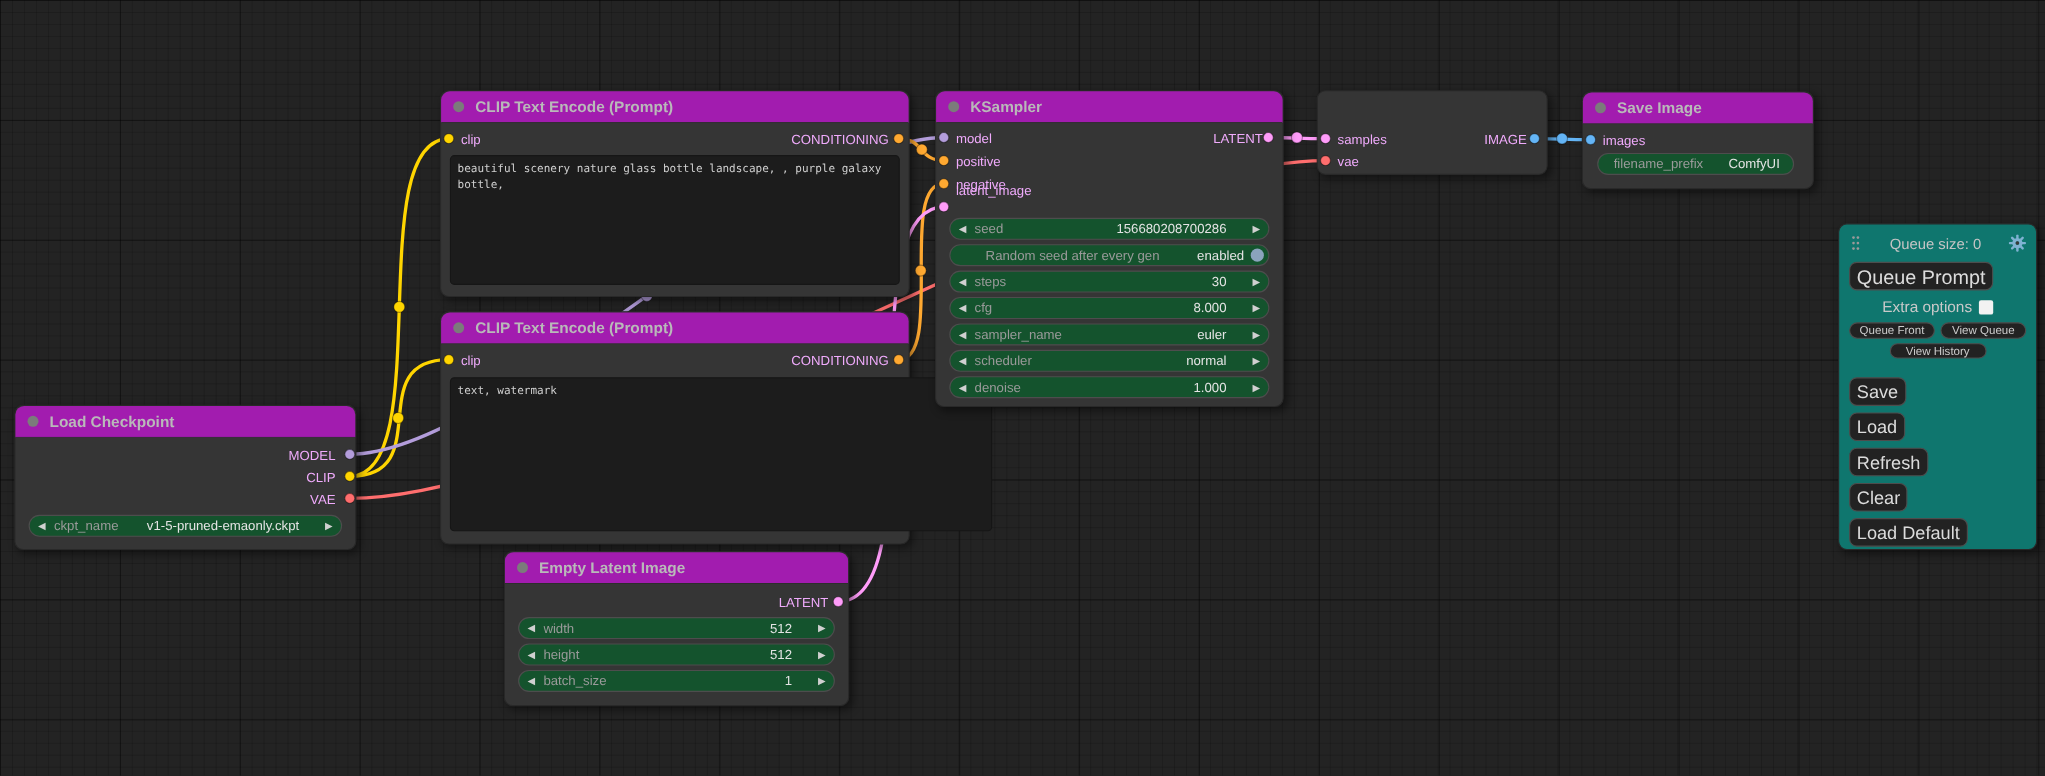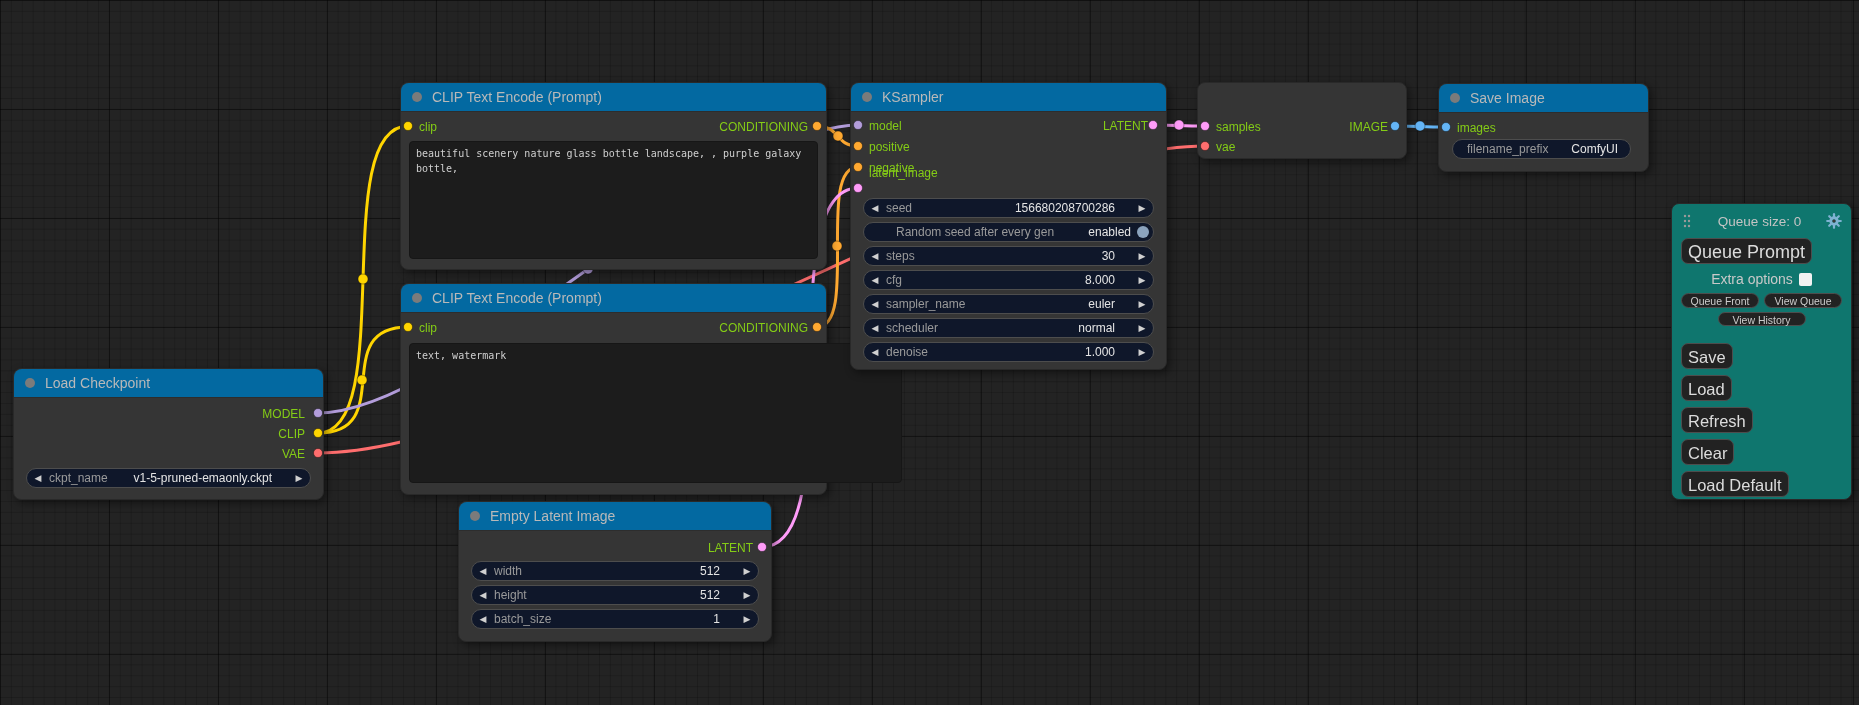--- a/index.html
+++ b/index.html
@@ -16,31 +16,31 @@
   }
   .wires{position:absolute;left:0;top:0;z-index:1;pointer-events:none;}
   .portlayer{position:absolute;left:0;top:0;z-index:3;pointer-events:none;}
 
   .node{
     position:absolute;z-index:2;background:#353535;border:1px solid #292929;
     border-radius:8px;box-shadow:3px 3px 8px rgba(0,0,0,.45);
     color:#bdbdbd;font-size:12px;
   }
   .node-title{
-    height:28px;background:#0369a1;border-radius:8px 8px 0 0;
+    height:28px;background:#a21caf;border-radius:8px 8px 0 0;
     border-bottom:1px solid #2d2d2d;display:flex;align-items:center;
-    gap:10px;padding:0 11px;color:#b9b9b9;font-size:14px;white-space:nowrap;
+    gap:10px;padding:0 11px;color:#b9b9b9;font-size:14px;white-space:nowrap;font-weight:bold;
   }
   .collapse-dot{width:10px;height:10px;border-radius:50%;background:#7b7b7b;flex:none;}
-  .port-label{position:absolute;transform:translateY(-50%);color:#84cc16;font-size:12px;white-space:nowrap;}
+  .port-label{position:absolute;transform:translateY(-50%);color:#f0abfc;font-size:12px;white-space:nowrap;}
   .port-label.in{left:18px;}
   .port-label.out{right:18px;}
 
   .widget{
-    position:absolute;height:20px;box-sizing:border-box;background:#0f172a;
+    position:absolute;height:20px;box-sizing:border-box;background:#14532d;
     border:1px solid #4d4d4d;border-radius:11px;display:flex;align-items:center;
     font-size:12px;color:#9a9a9a;white-space:nowrap;cursor:pointer;
   }
   .widget .arrow{width:22px;flex:none;text-align:center;color:#d0d0d0;font-size:9px;line-height:18px;}
   .widget .wlabel{flex:1 1 auto;overflow:hidden;}
   .widget .wlabel.pad{margin-left:14px;}
   .widget .wvalue{color:#e4e4e4;margin-right:16px;}
   .widget .wvalue.endpad{margin-right:12px;}
   .widget .toggle{width:12px;height:12px;border-radius:50%;background:#8ba3bd;flex:none;margin-right:4px;margin-left:2px;}
 

